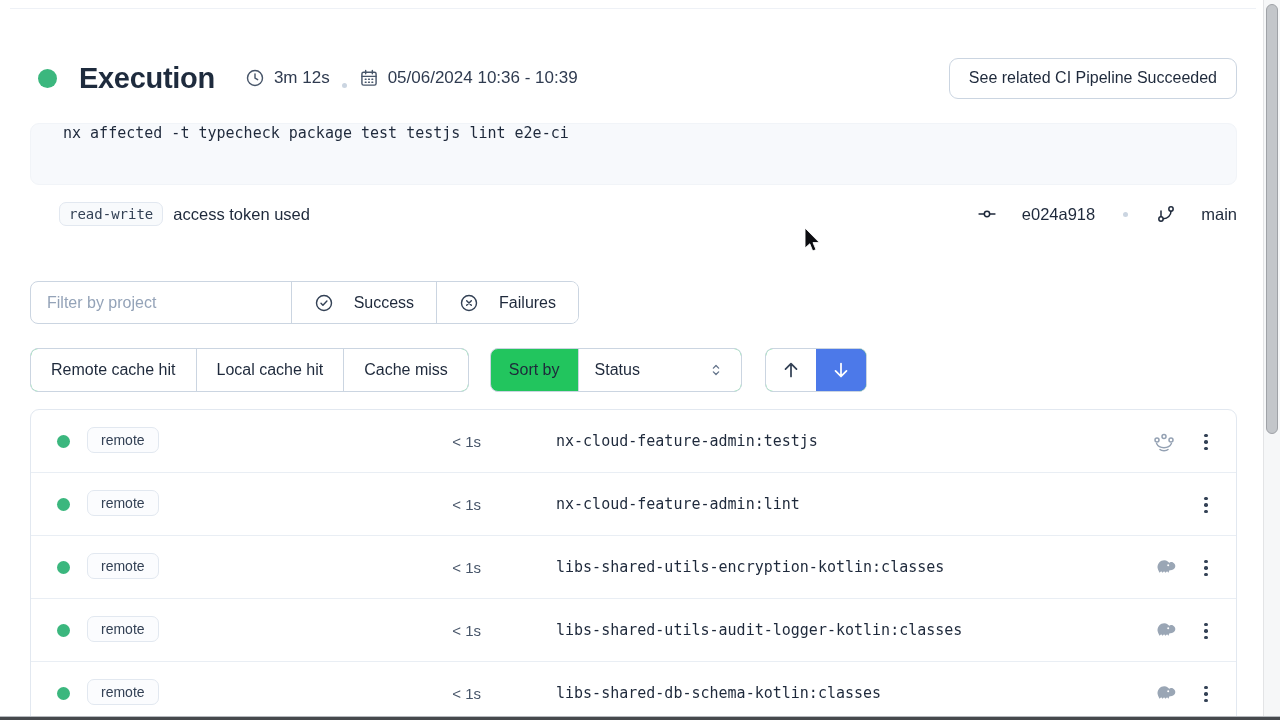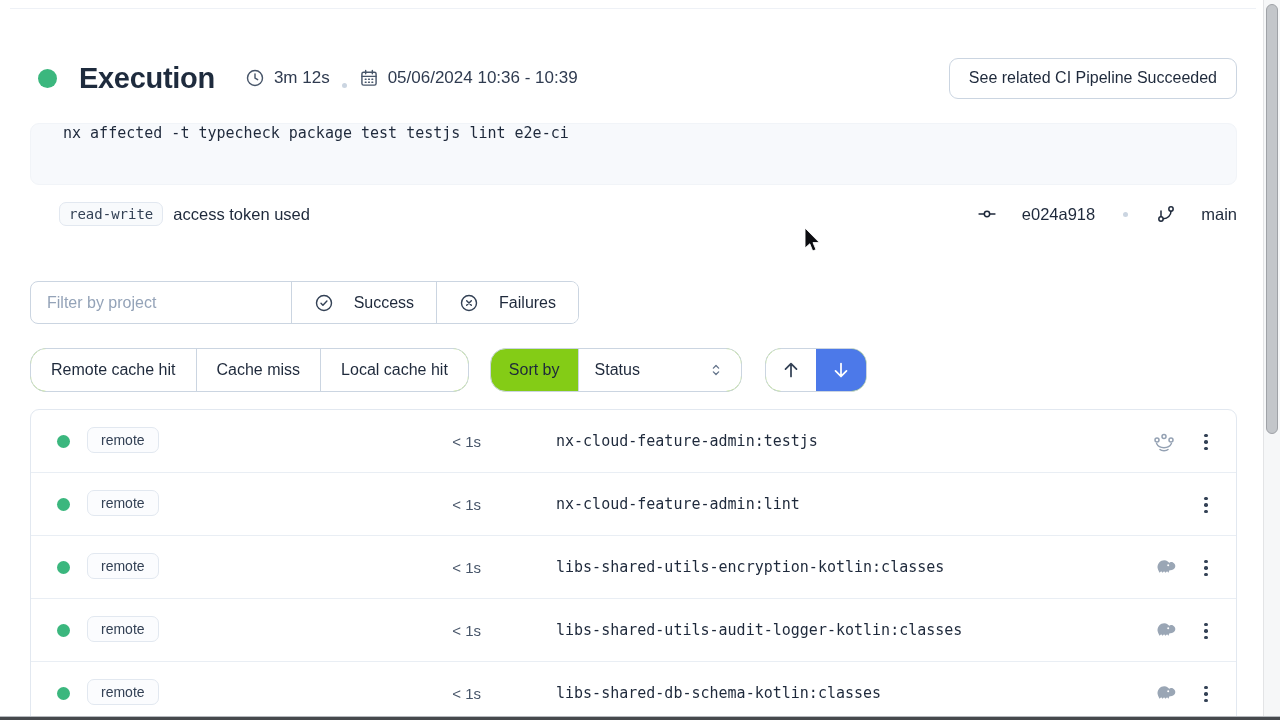--- a/index.html
+++ b/index.html
@@ -52,21 +52,21 @@
   }
   .filter-input::placeholder { color:#94a3b8; }
   .fbtn {
     display:flex; align-items:center; gap:20px; padding:0 22px; background:#fff;
     border:none; border-left:1px solid #cbd5e1; font-size:16px; color:#1e293b;
     font-family:"Liberation Sans", sans-serif; cursor:pointer;
   }
 
   
   .toolbar { position:absolute; top:348px; left:0; right:0; height:44px; display:flex; align-items:stretch; }
-  .btn-group { display:flex; border:1px solid #cbd5e1; border-radius:16px; background:#84cc16; overflow:hidden; height:44px; }
+  .btn-group { display:flex; border:1px solid #cbd5e1; border-radius:8px; background:#22c55e; overflow:hidden; height:44px; }
   .gbtn {
     padding:0 20px; background:#fff; border:none; font-size:16px; color:#1e293b;
     font-family:"Liberation Sans", sans-serif; display:flex; align-items:center; cursor:pointer;
   }
   .gbtn + .gbtn { border-left:1px solid #cbd5e1; }
   .sort-group { margin-left:21px; }
   .sort-label { display:flex; align-items:center; padding:0 18px; font-size:16px; color:#1e293b; border-right:1px solid #cbd5e1; }
   .sort-select { display:flex; align-items:center; gap:8px; padding:0 16px; width:162px; background:#fff; border:none; font-size:16px; color:#1e293b; font-family:"Liberation Sans", sans-serif; cursor:pointer; }
   .sort-select .sel-val { flex:1; text-align:left; }
   .dir-group { margin-left:23px; }
@@ -165,22 +165,22 @@
             <path d="M9.2 9.2l5.6 5.6M14.8 9.2l-5.6 5.6"></path>
         </svg>
         <span>Failures</span>
       </button>
     </div>
   </div>
 
   <div class="toolbar">
     <div class="btn-group">
       <button class="gbtn">Remote cache hit</button>
+      <button class="gbtn">Local cache hit</button>
       <button class="gbtn">Cache miss</button>
-      <button class="gbtn">Local cache hit</button>
     </div>
     <div class="btn-group sort-group">
       <span class="sort-label">Sort by</span>
       <button class="sort-select">
         <span class="sel-val">Status</span>
         <svg width="18" height="18" viewBox="0 0 24 24" fill="none" stroke="#64748b" stroke-width="1.8" stroke-linecap="round" stroke-linejoin="round">
           <path d="M8.5 9.5L12 6l3.5 3.5M8.5 14.5L12 18l3.5-3.5"></path>
         </svg>
       </button>
     </div>

